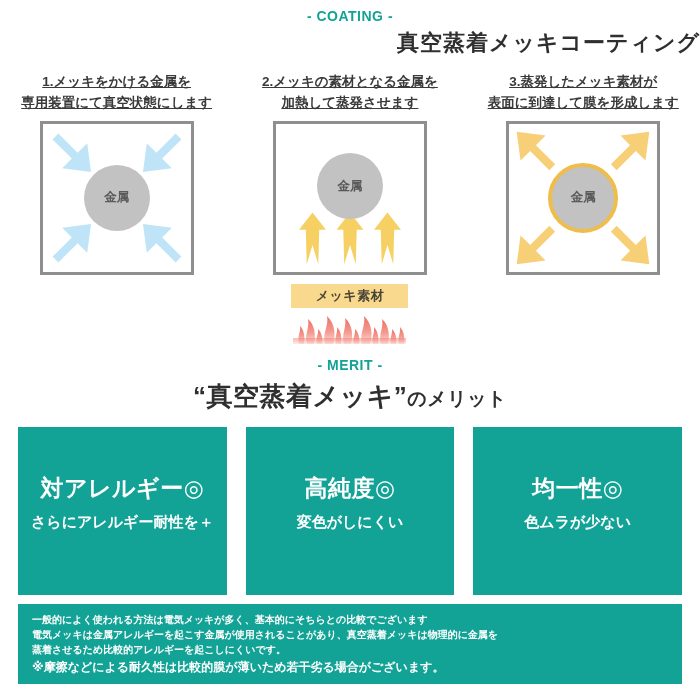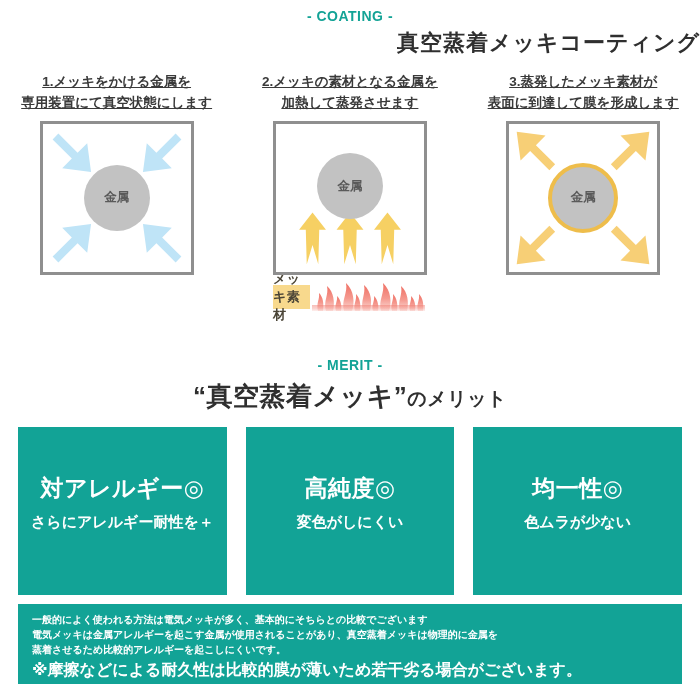--- a/index.html
+++ b/index.html
@@ -120,21 +120,21 @@
     top: 0;
     width: 100%;
     height: 100%;
     overflow: visible;
   }
 
   
   .source-stack {
     width: 154px;
     display: flex;
-    flex-direction: row;
+    flex-direction: column;
     align-items: center;
   }
   .material-bar {
     margin-top: 9px;
     width: 117px;
     height: 24px;
     background: #f8d98d;
     display: flex;
     align-items: center;
     justify-content: center;
@@ -193,21 +193,21 @@
     color: #ffffff;
     box-sizing: border-box;
     padding: 8px 14px 0 14px;
   }
   .footnote-line {
     font-size: 10px;
     font-weight: bold;
     line-height: 1.52;
     white-space: nowrap;
   }
-  .footnote-line.small { font-size: 16px; }
+  .footnote-line.small { font-size: 12px; }
 </style>
 </head>
 <body>
 
 <div class="eyebrow" id="coating-eyebrow">- COATING -</div>
 
 <div class="section-title" id="coating-title">真空蒸着メッキコーティング</div>
 
 <div id="steps">
 

